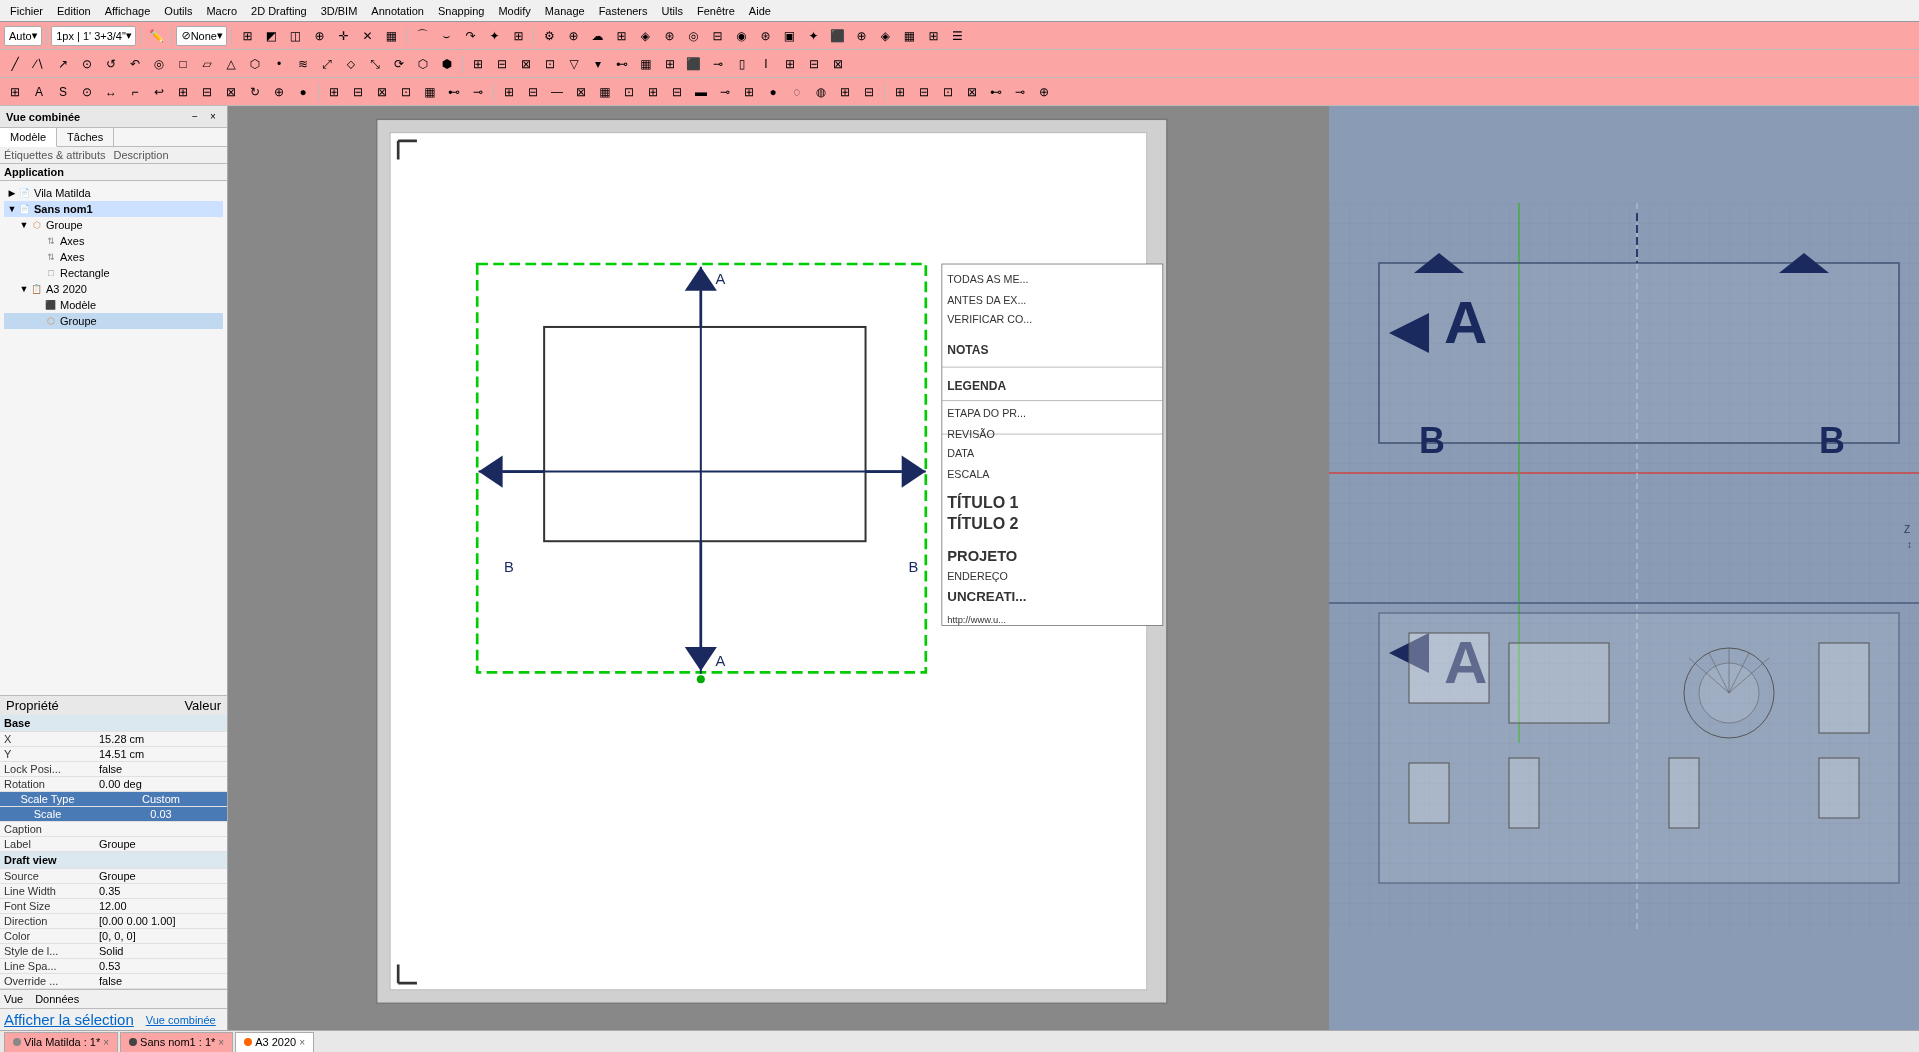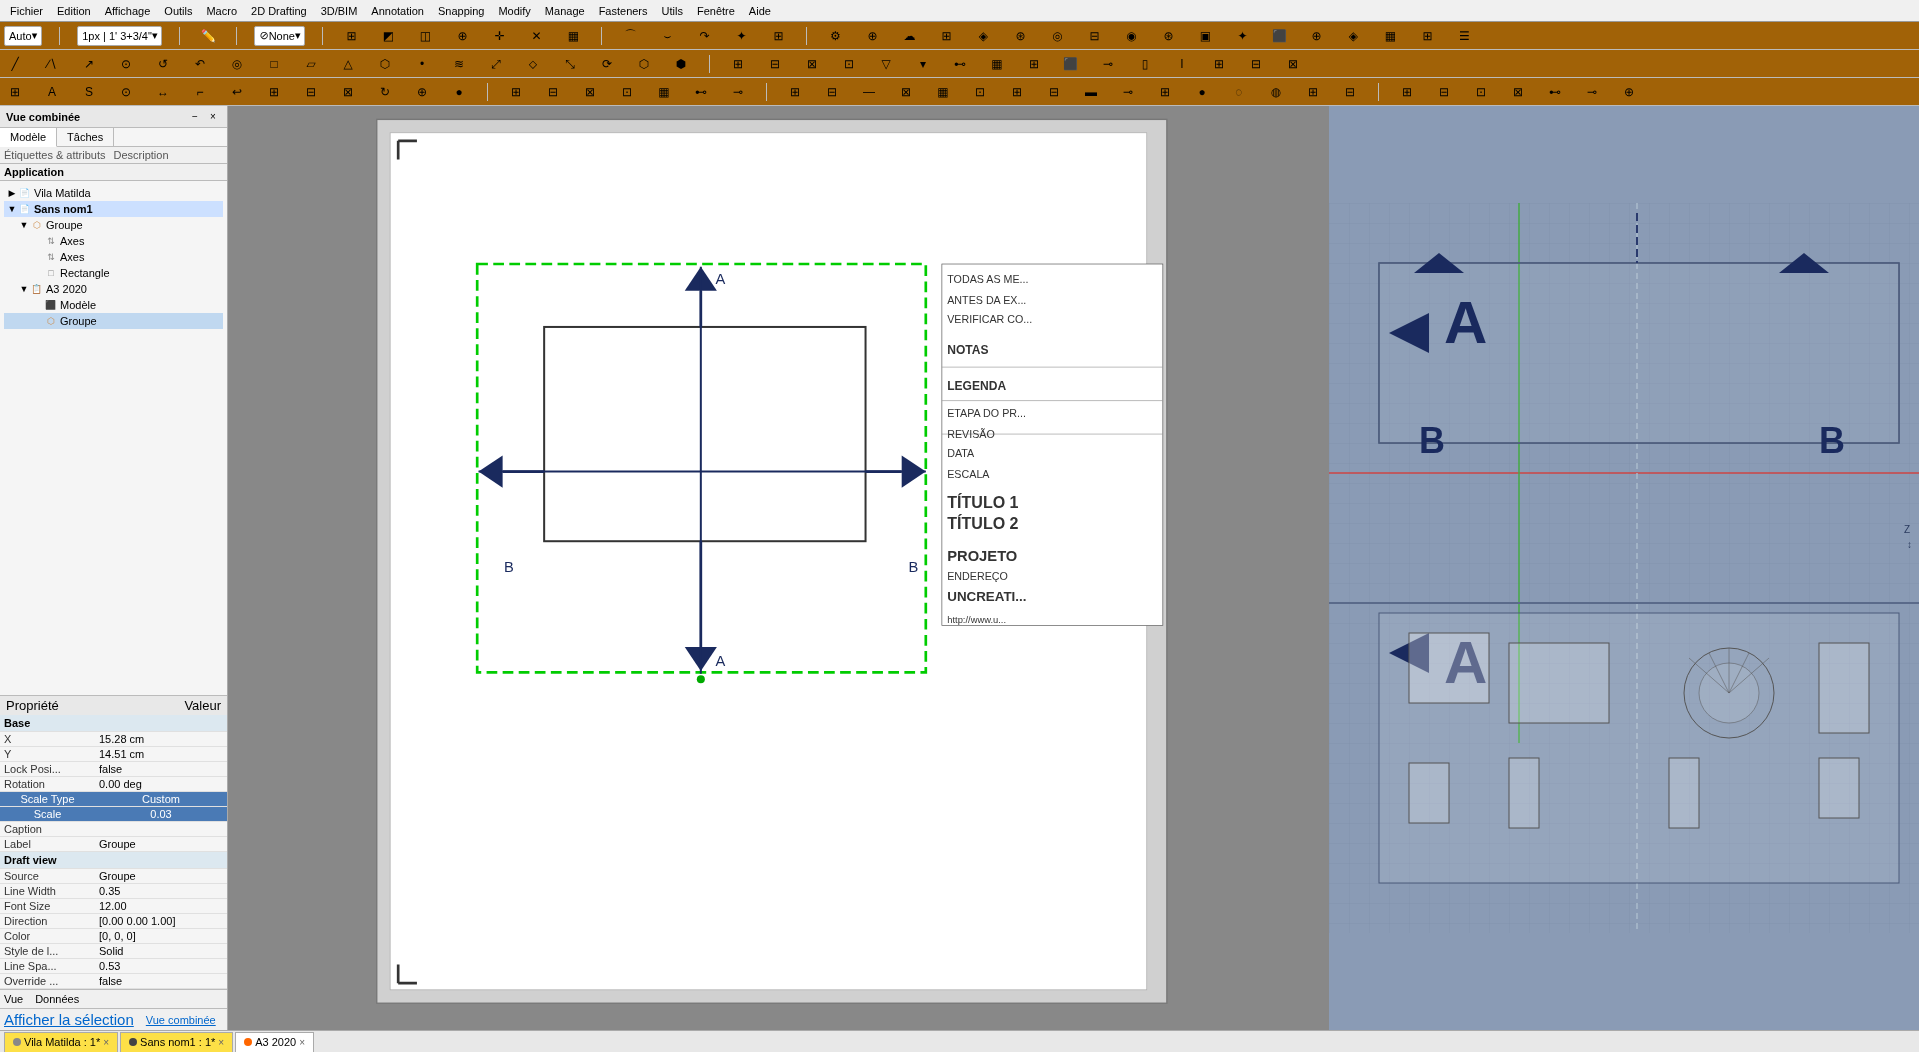--- a/index.html
+++ b/index.html
@@ -3,21 +3,21 @@
   <meta charset="utf-8">
   <style>
     * { margin: 0; padding: 0; box-sizing: border-box; }
     body { font-family: 'Segoe UI', Arial, sans-serif; font-size: 11px; background: #c0c0c0; overflow: hidden; width: 1919px; height: 1052px; }
 
     
     .menu-bar { display: flex; align-items: center; background: #f0f0f0; border-bottom: 1px solid #999; height: 22px; padding: 0 4px; gap: 2px; }
     .menu-item { padding: 2px 6px; cursor: pointer; font-size: 11px; }
 
     
-    .toolbar-row { display: flex; align-items: center; background: #a16207; border-bottom: 1px solid #bbb; height: 28px; padding: 2px 4px; gap: 15px; flex-wrap: nowrap; overflow: hidden; }
+    .toolbar-row { display: flex; align-items: center; background: #fca5a5; border-bottom: 1px solid #bbb; height: 28px; padding: 2px 4px; gap: 2px; flex-wrap: nowrap; overflow: hidden; }
     .tb-btn { width: 22px; height: 22px; display: flex; align-items: center; justify-content: center; cursor: pointer; font-size: 12px; border: 1px solid transparent; border-radius: 2px; background: transparent; flex-shrink: 0; }
     .tb-sep { width: 1px; height: 18px; background: #bbb; margin: 0 2px; flex-shrink: 0; }
     .tb-dropdown { display: flex; align-items: center; background: white; border: 1px solid #aaa; height: 20px; padding: 0 4px; font-size: 11px; cursor: pointer; border-radius: 2px; }
 
     
     .main-layout { display: flex; height: calc(1052px - 22px - 28px - 28px - 28px - 22px); }
 
     
     .left-panel { width: 228px; background: #f5f5f5; border-right: 1px solid #aaa; display: flex; flex-direction: column; flex-shrink: 0; }
     .panel-header { background: #e8e8e8; border-bottom: 1px solid #bbb; padding: 2px 6px; display: flex; align-items: center; justify-content: space-between; height: 22px; }
@@ -46,21 +46,21 @@
     .props-group td { padding: 2px 4px; font-size: 11px; }
 
     
     .center-canvas { flex: 1; background: #888; position: relative; overflow: hidden; }
 
     
     .right-panel { width: 590px; background: #8a9bb5; flex-shrink: 0; position: relative; overflow: hidden; }
 
     
     .bottom-tabs { height: 22px; background: #e8e8e8; border-top: 1px solid #aaa; display: flex; align-items: center; padding: 0 4px; gap: 2px; }
-    .bottom-tab { display: flex; align-items: center; gap: 3px; padding: 2px 8px; background: #fde047; border: 1px solid #aaa; border-bottom: none; font-size: 11px; cursor: pointer; height: 20px; }
+    .bottom-tab { display: flex; align-items: center; gap: 3px; padding: 2px 8px; background: #fca5a5; border: 1px solid #aaa; border-bottom: none; font-size: 11px; cursor: pointer; height: 20px; }
     .bottom-tab.active { background: white; }
     .bottom-tab-close { font-size: 10px; color: #666; cursor: pointer; }
 
     
     .drawing-svg { position: absolute; top: 0; left: 0; width: 100%; height: 100%; pointer-events: none; }
 
     
     .right-svg { width: 100%; height: 100%; }
 
     .prop-highlight { background: #4a7ab5; color: white; text-align: center; }

